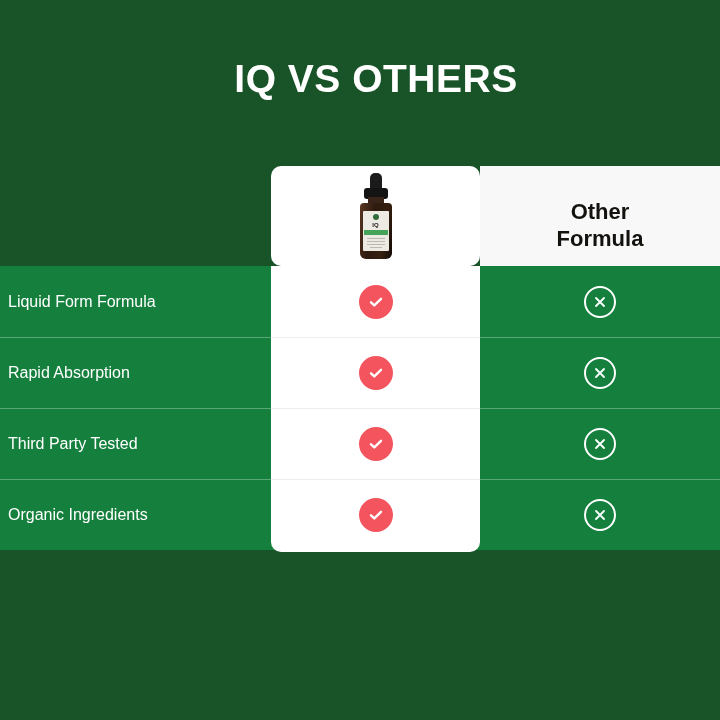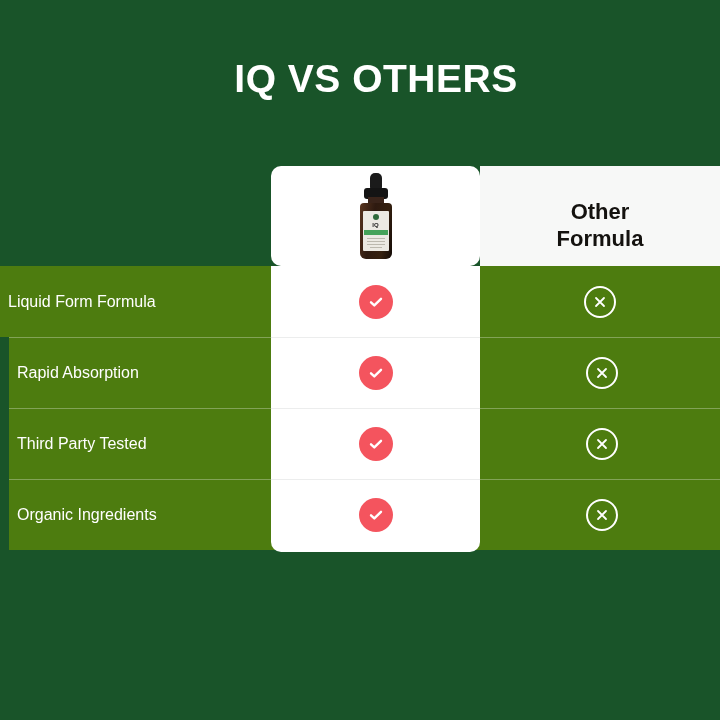--- a/index.html
+++ b/index.html
@@ -174,27 +174,26 @@
     background: #bcb9ae;
   }
 
   
   .tbody {
     position: relative;
   }
   .row {
     position: relative;
     height: 71px;
-    background: #4d7c0f;
+    background: #15803d;
     display: flex;
     align-items: center;
   }
   .row + .row {
     box-shadow: inset 0 1px 0 0 rgba(255,255,255,0.30);
-    margin-left: 9px;
   }
 
   .cell-feature {
     width: 271px;
     box-sizing: border-box;
     padding-left: 8px;
     color: #ffffff;
     font-size: 16px;
     line-height: 1.25;
   }

